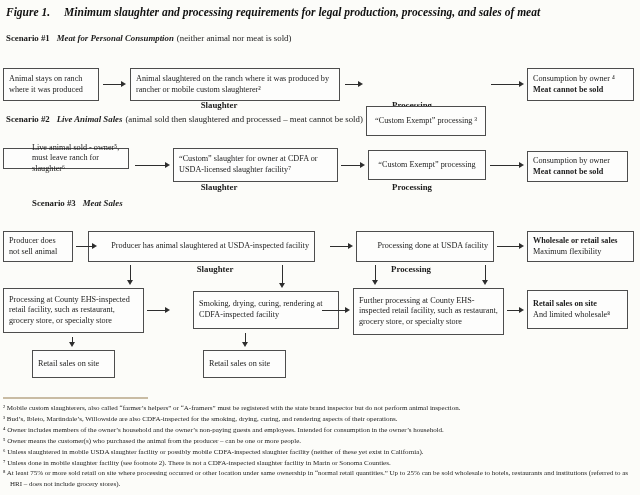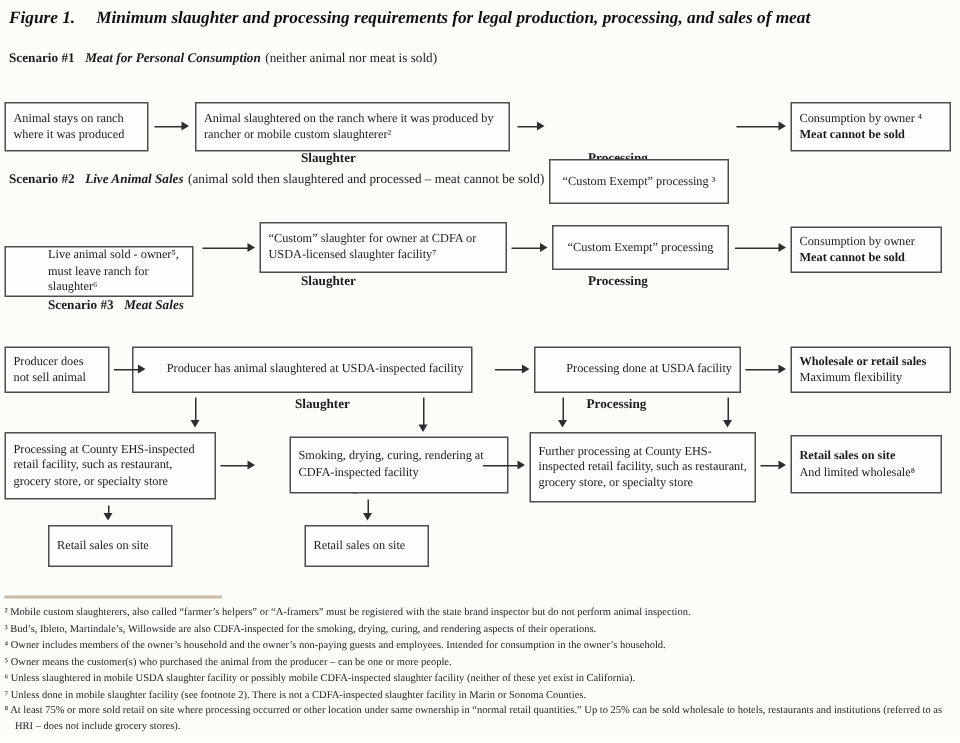--- a/index.html
+++ b/index.html
@@ -84,21 +84,21 @@
       <span>“Custom Exempt” processing ³</span>
     </div>
   <div class="fbox" style="left:527px; top:68px; width:107px; height:33px;">
     <div>Consumption by owner ⁴</div>
     <div class="b">Meat cannot be sold</div>
   </div>
   <div class="harrow" style="left:103px; top:84px; width:21px;"></div>
   <div class="harrow" style="left:345px; top:84px; width:16px;"></div>
   <div class="harrow" style="left:491px; top:84px; width:31px;"></div>
 
-  <div class="fbox" style="left:3px; top:164px; width:126px; height:34px;padding-left:28px;">
+  <div class="fbox" style="left:3px; top:148px; width:126px; height:21px;padding-left:28px;">
       <span>Live animal sold - owner⁵, must leave ranch for slaughter⁶</span>
     </div>
   <div class="fbox" style="left:173px; top:148px; width:165px; height:34px;">
       <span>“Custom” slaughter for owner at CDFA or USDA-licensed slaughter facility⁷</span>
     </div>
   <div class="fbox center" style="left:368px; top:150px; width:118px; height:30px;text-align:center;">
       <span>“Custom Exempt” processing</span>
     </div>
   <div class="fbox" style="left:527px; top:151px; width:101px; height:31px;">
     <div>Consumption by owner</div>

